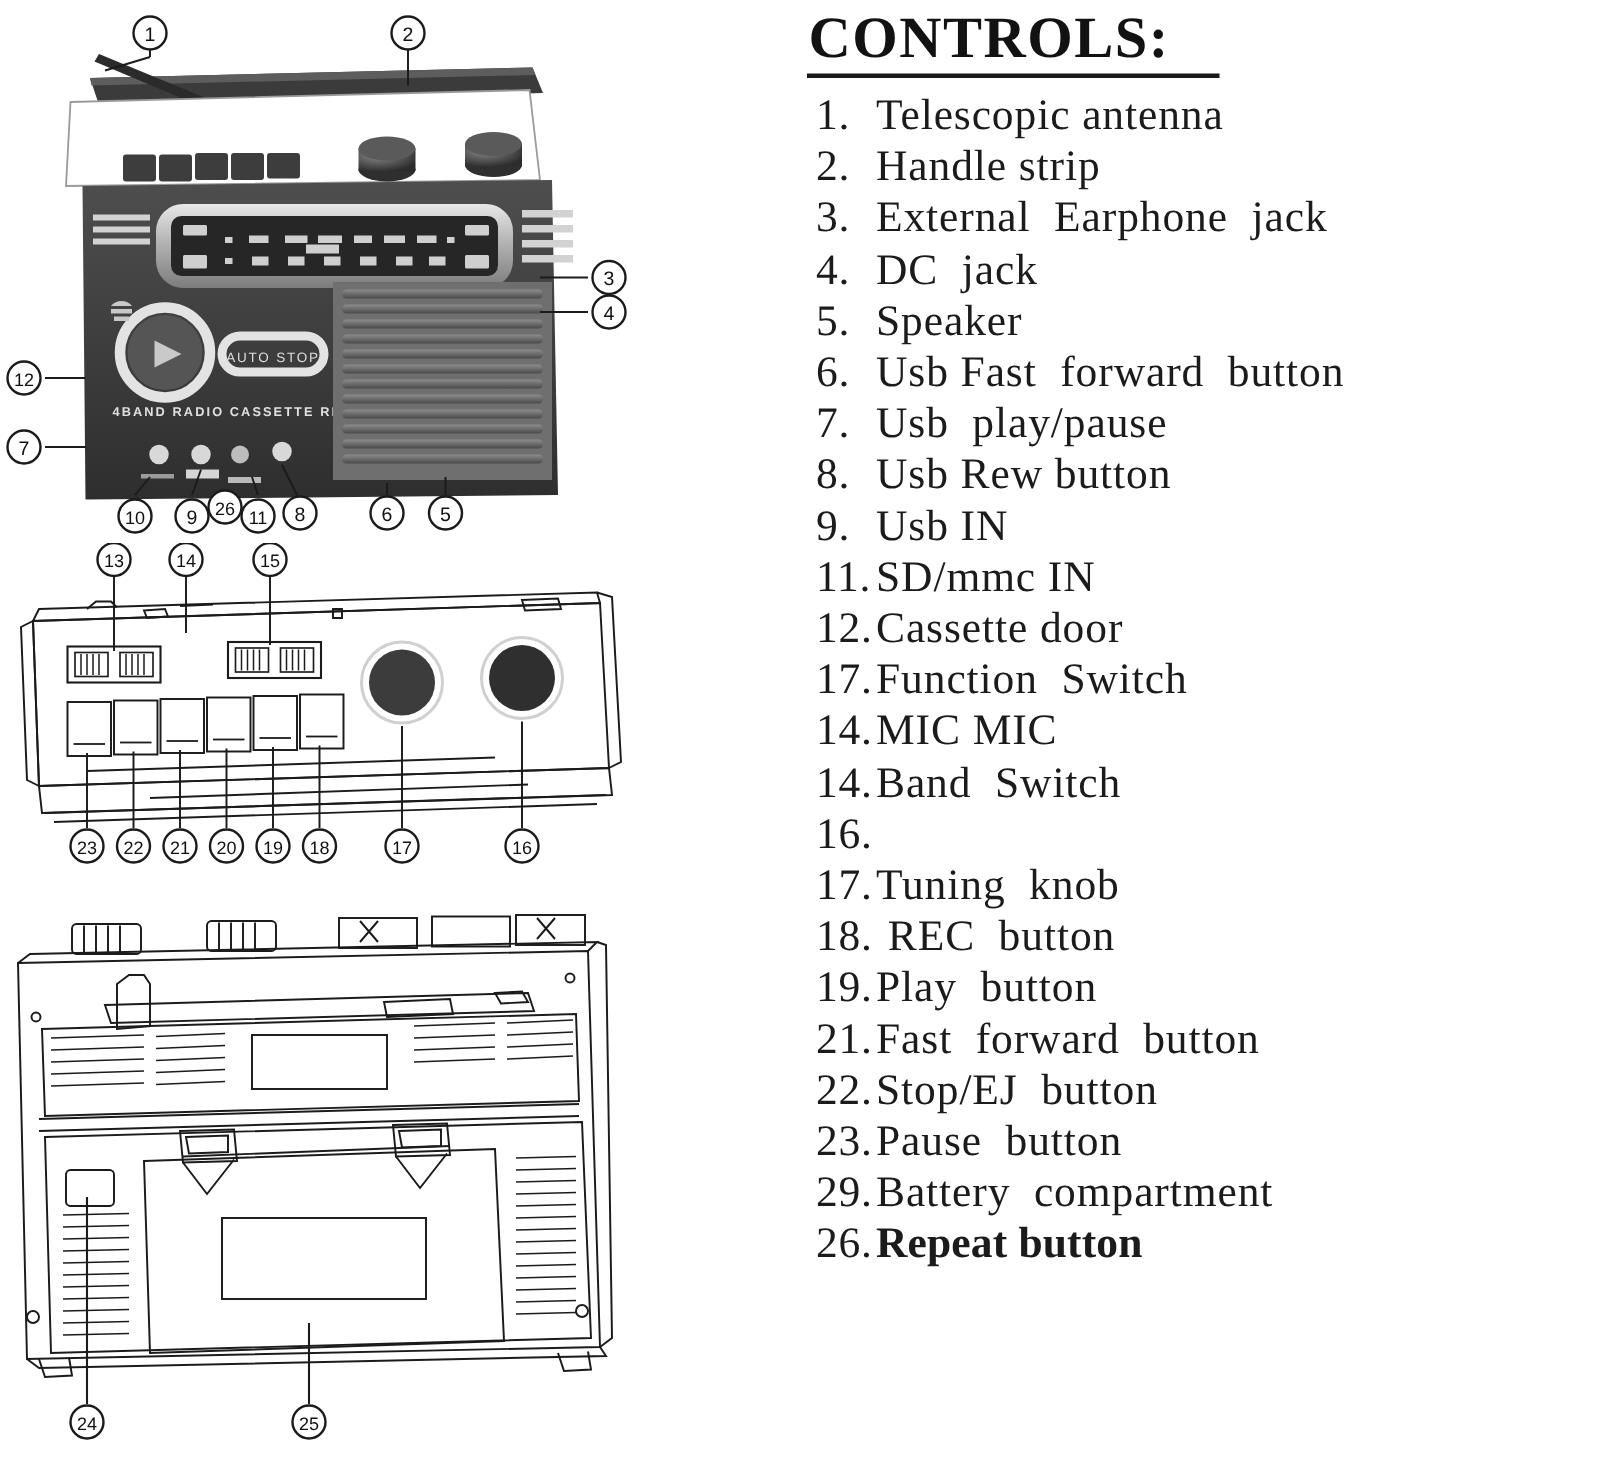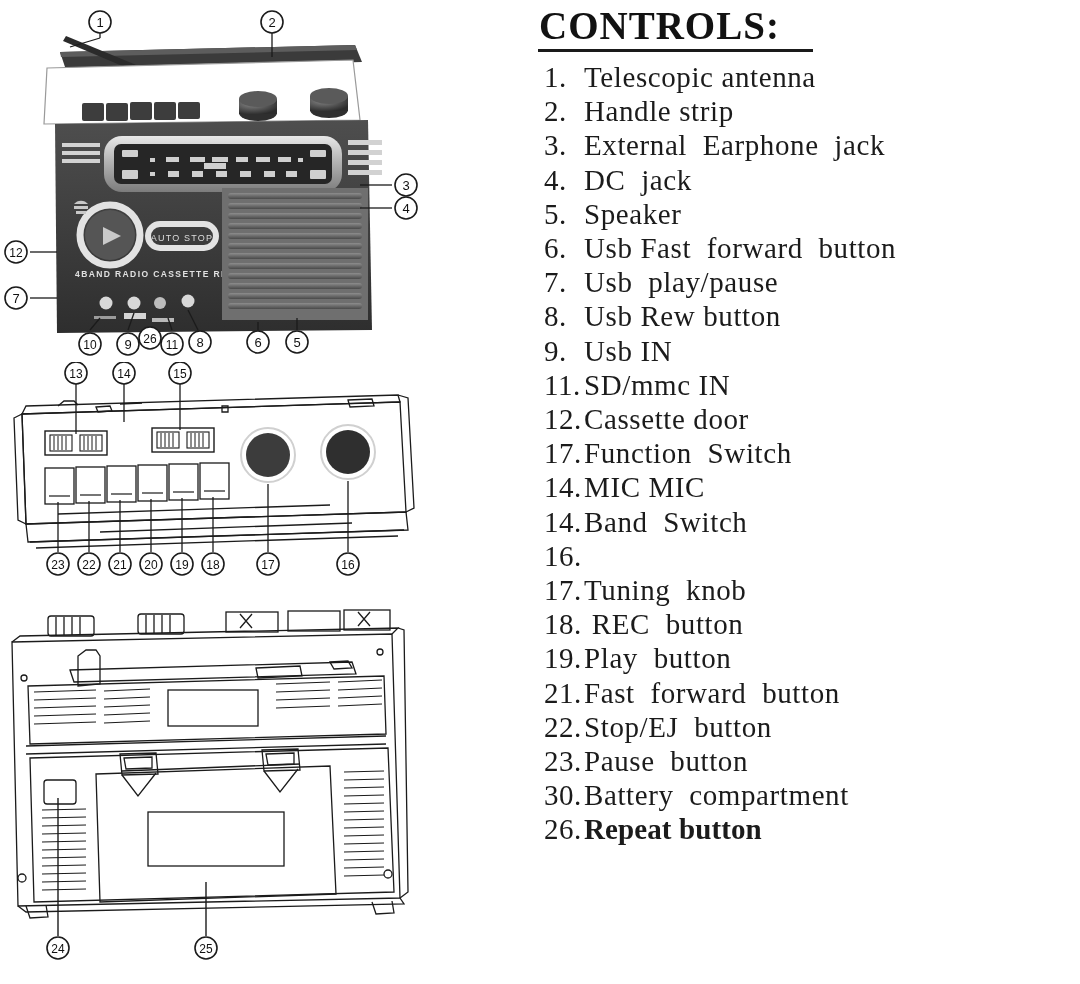--- a/index.html
+++ b/index.html
@@ -534,18 +534,18 @@
         <li class="ctrl-item"><span class="ctrl-num">17.</span><span class="ctrl-label">Function  Switch</span></li>
         <li class="ctrl-item"><span class="ctrl-num">14.</span><span class="ctrl-label">MIC MIC</span></li>
         <li class="ctrl-item"><span class="ctrl-num">14.</span><span class="ctrl-label">Band  Switch</span></li>
         <li class="ctrl-item"><span class="ctrl-num">16.</span></li>
         <li class="ctrl-item"><span class="ctrl-num">17.</span><span class="ctrl-label">Tuning  knob</span></li>
         <li class="ctrl-item"><span class="ctrl-num">18.</span><span class="ctrl-label"> REC  button</span></li>
         <li class="ctrl-item"><span class="ctrl-num">19.</span><span class="ctrl-label">Play  button</span></li>
         <li class="ctrl-item"><span class="ctrl-num">21.</span><span class="ctrl-label">Fast  forward  button</span></li>
         <li class="ctrl-item"><span class="ctrl-num">22.</span><span class="ctrl-label">Stop/EJ  button</span></li>
         <li class="ctrl-item"><span class="ctrl-num">23.</span><span class="ctrl-label">Pause  button</span></li>
-        <li class="ctrl-item"><span class="ctrl-num">30.</span><span class="ctrl-label">Battery  compartment</span></li>
+        <li class="ctrl-item"><span class="ctrl-num">29.</span><span class="ctrl-label">Battery  compartment</span></li>
         <li class="ctrl-item tight"><span class="ctrl-num">26.</span><span class="ctrl-label">Repeat button</span></li>
       </ul>
   </div>
 
 </div>
 
 </body></html>

